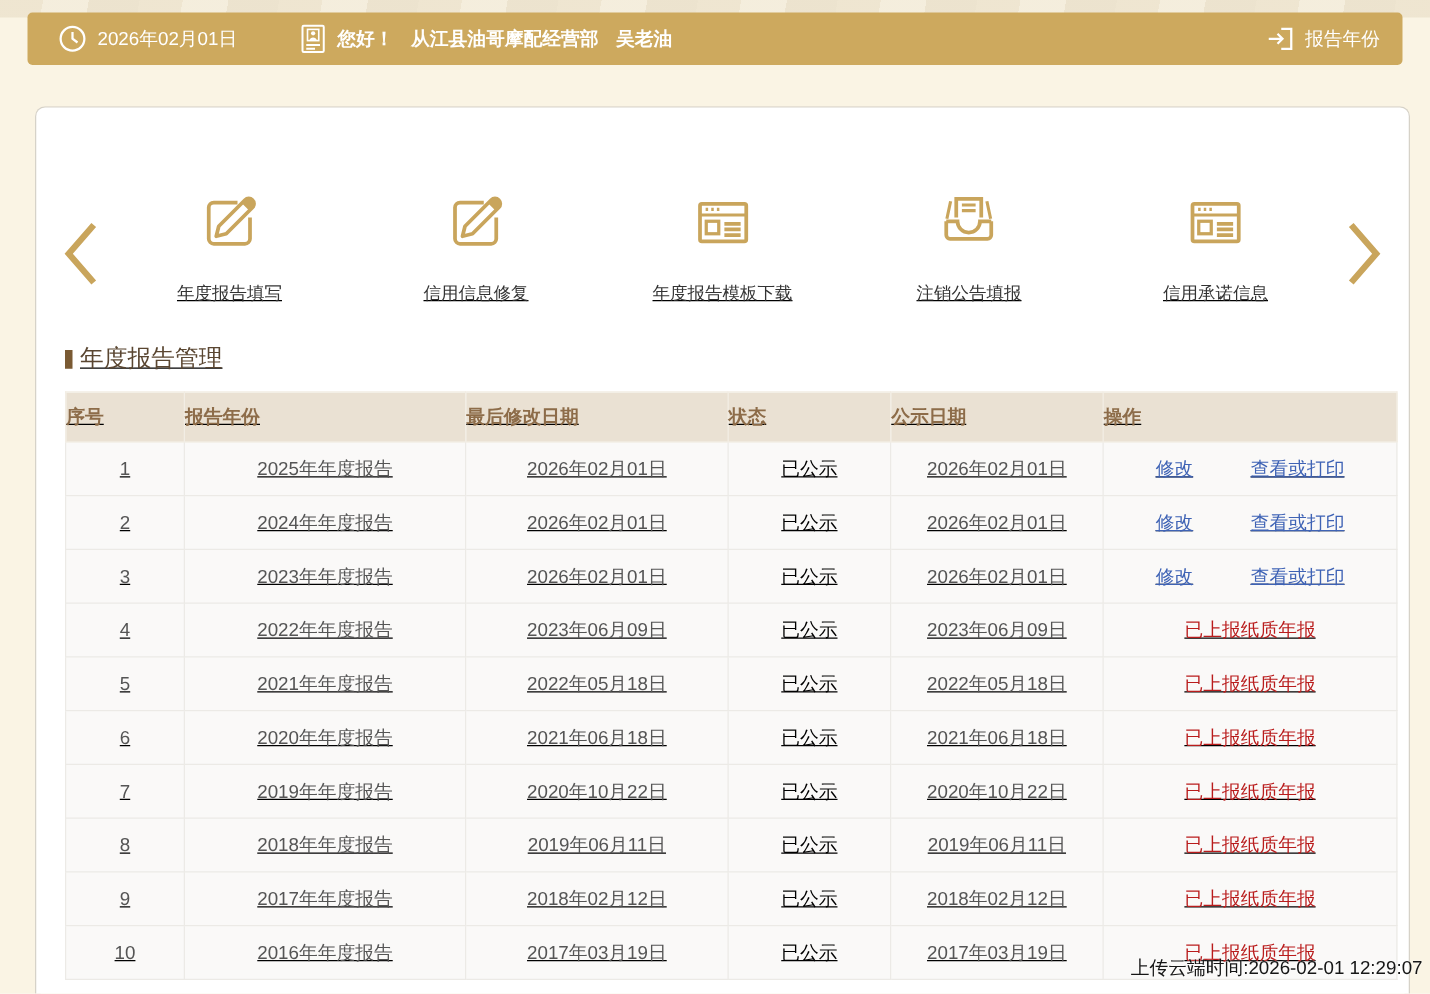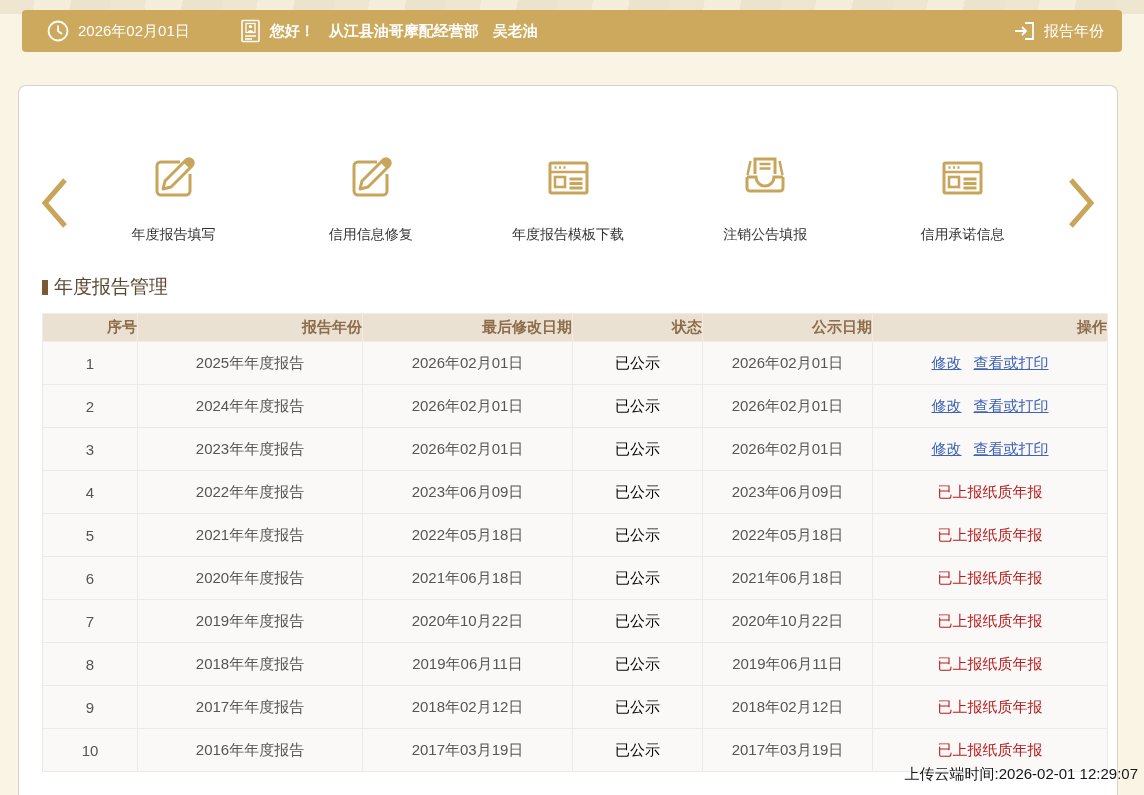--- a/index.html
+++ b/index.html
@@ -26,23 +26,24 @@
   .topbar .date-grp { margin-left:6px; }
   .topbar .user-grp { margin-left:48px;font-weight:bold; }
   .topbar .spacer { flex:1; }
   .topbar .logout { display:flex; align-items:center; gap:8px; cursor:pointer; }
   .topbar svg { display:block; }
   .user-grp .txt span { margin-right:14px; }
   .user-grp .txt span:last-child { margin-right:0; }
 
   
   .card {
-    position:absolute; left:18px; top:85px; width:1100px; height:710px;
+    position:absolute; left:28px; top:85px; width:1100px; height:710px;
     background:#fff; border:1px solid #d6d2c8; border-bottom:none;
     border-radius:8px 8px 0 0;
+    text-decoration:underline;
   }
   
   .carousel {
     display:flex; align-items:flex-start; padding:60px 14px 0 14px;
   }
   .car-arrow {
     width:42px; padding-top:28px; display:flex; justify-content:center;
     cursor:pointer; flex:none;
   }
   .car-items { flex:1; display:flex; }
@@ -62,29 +63,29 @@
     width:6px; height:15px; background:#7a5a33; margin-right:6px; flex:none;
   }
 
   
   table.report {
     margin:13px 0 0 23px; width:1065px; border-collapse:collapse; table-layout:fixed;
     font-size:15px;
   }
   table.report th {
     background:#eae1d3; color:#8d6c49; font-weight:bold;
-    height:28px; text-align:right; border:1px solid #f2ede4;
+    height:40px; text-align:left; border:1px solid #f2ede4;
   }
   table.report td {
     background:#faf9f8; color:#555; height:43px; text-align:center;
     border:1px solid #eceae6;
   }
   table.report td.status-cell { color:#000000; }
   a.action-link {
-    color:#3f63b5; text-decoration:underline; cursor:pointer; margin:0 6px;
+    color:#3f63b5; text-decoration:underline; cursor:pointer; margin:0 23px;
   }
   .paper-note { color:#b91c1c; }
 
   
   .watermark {
     position:absolute; right:6px; top:765px; font-size:15px; color:#161616;
     white-space:nowrap; text-shadow:0 0 2px rgba(255,255,255,.8);
   }
 </style>
 </head>

